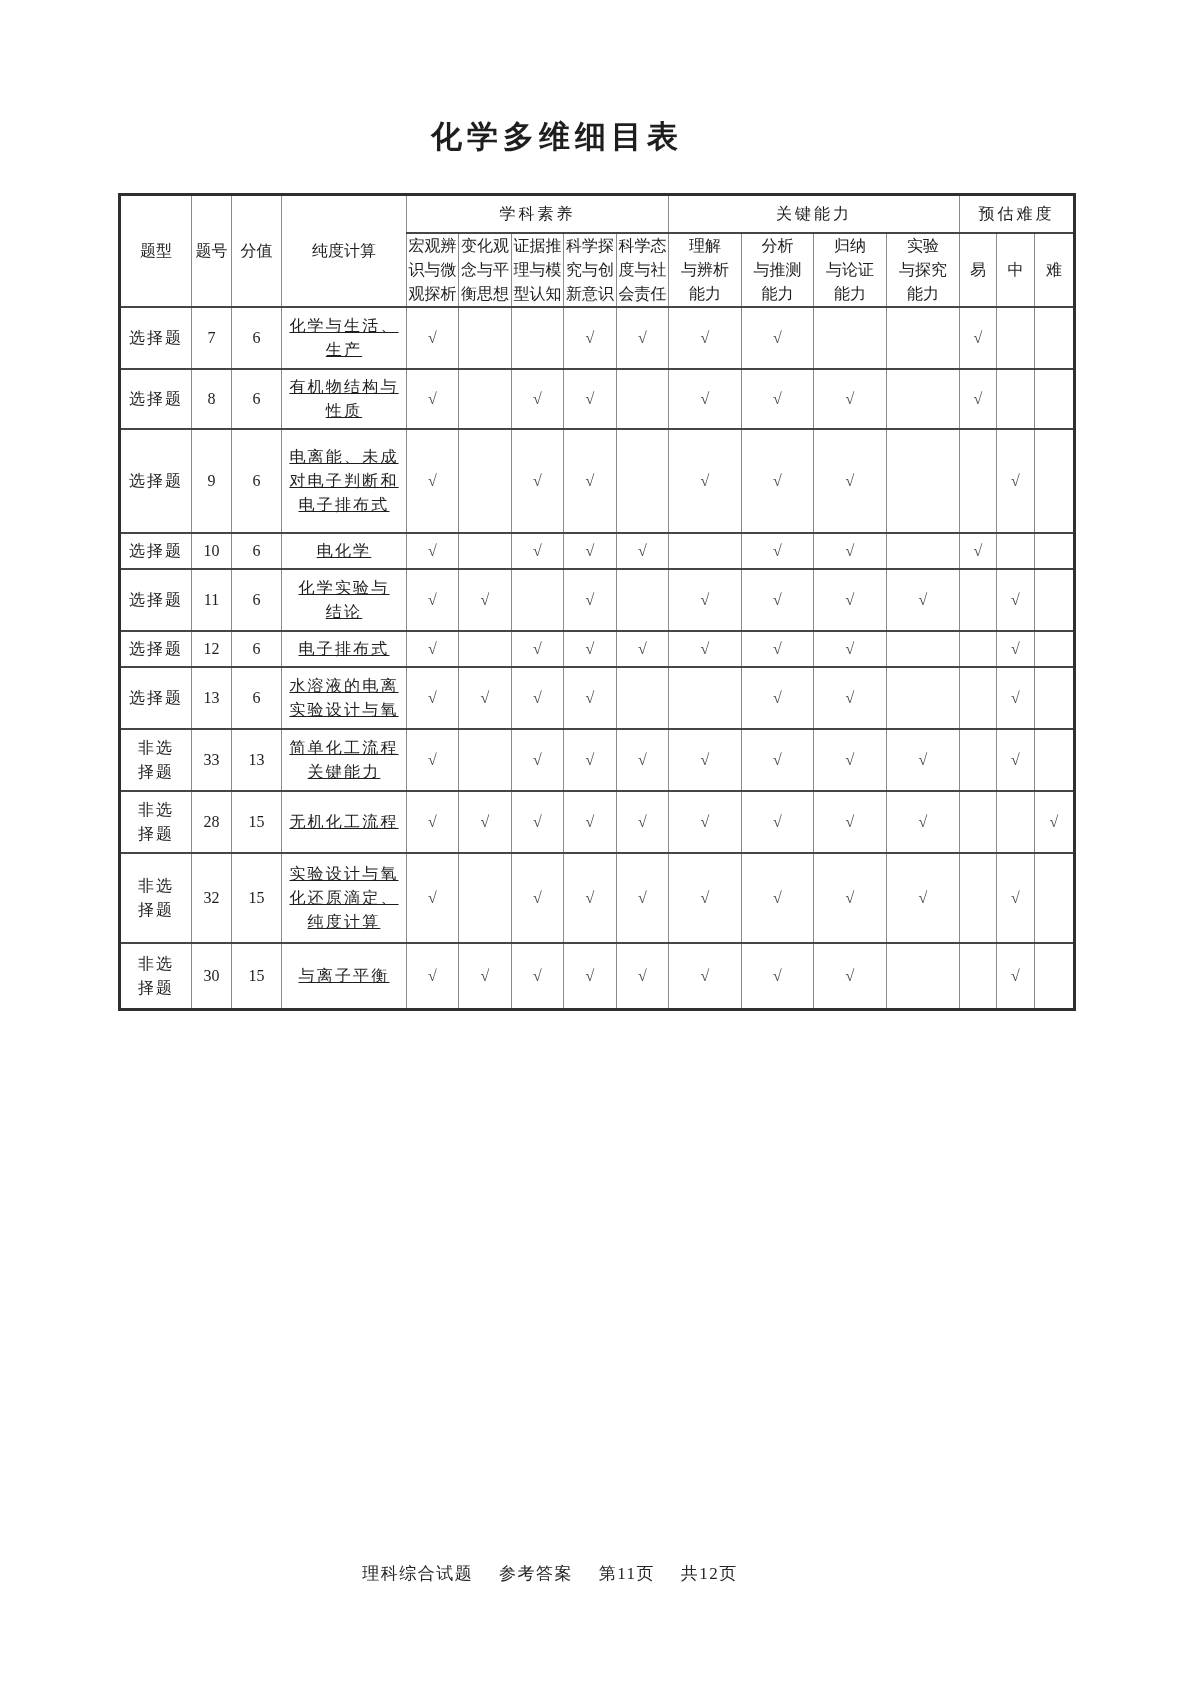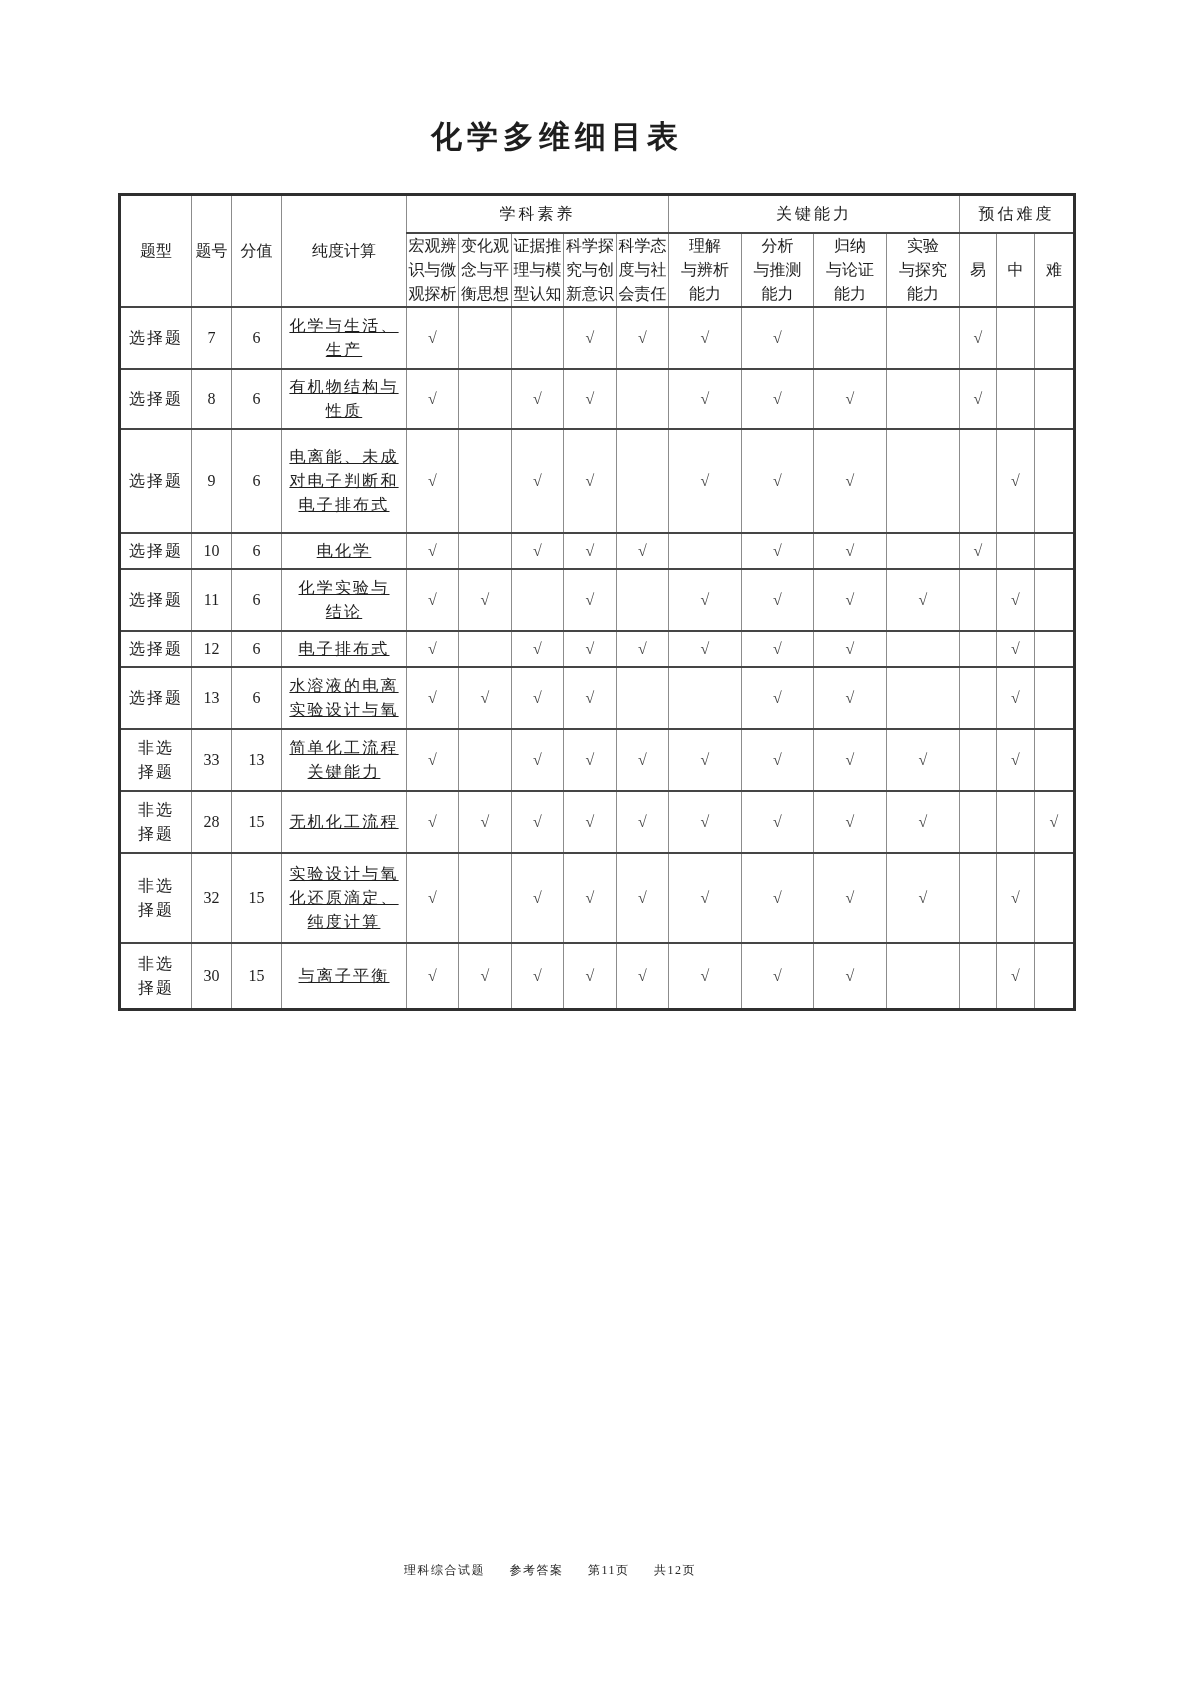--- a/index.html
+++ b/index.html
@@ -28,21 +28,21 @@
   .h-group { font-size:17px; letter-spacing:3px; height:36px; }
   .h-sub   { white-space:pre-line; height:72px; line-height:1.5;margin-top:40px; }
   .c-type  { white-space:pre-line; letter-spacing:2px; }
   .c-know  {
     white-space:pre-line; text-align:left;
     padding:4px 3px 4px 9px; letter-spacing:2.2px; line-height:1.65;text-decoration:underline;
   }
   .c-check { color:#4a4a4a; font-size:16px; }
   .footer {
     position:absolute; top:1562px; left:0; width:1100px;
-    text-align:center; font-size:12px; letter-spacing:1.5px; color:#262626;
+    text-align:center; font-size:17px; letter-spacing:1.5px; color:#262626;
   }
   .footer span { margin:0 10px; }
 </style>
 </head>
 <body>
 
 <div class="page">
 
   <h1 class="title">化学多维细目表</h1>
 

